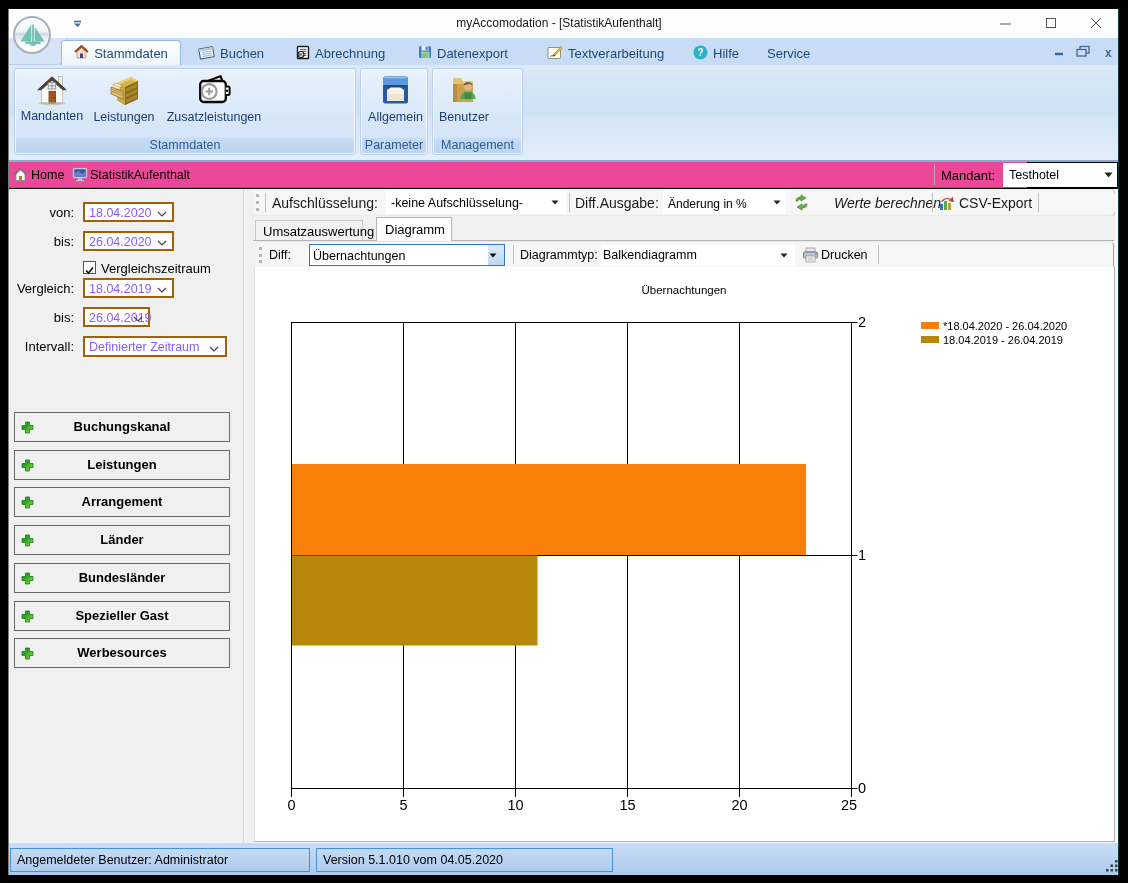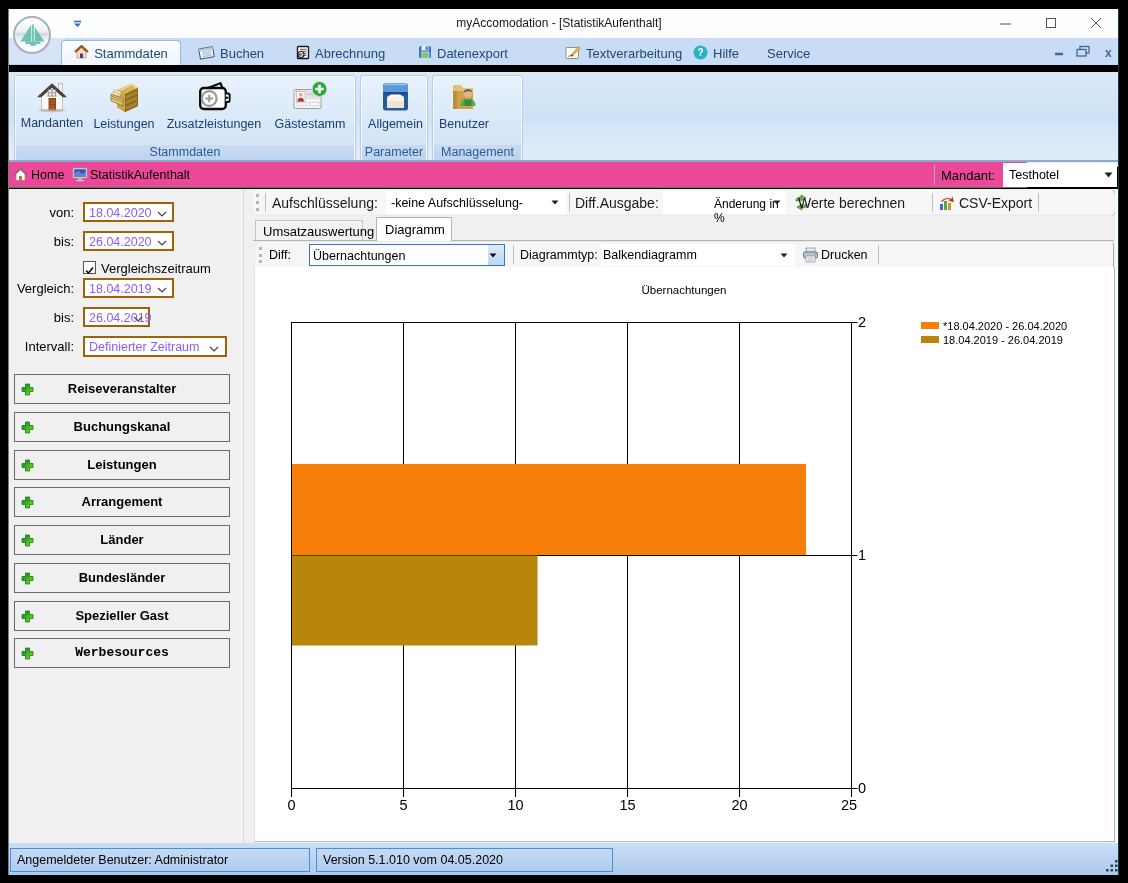--- a/index.html
+++ b/index.html
@@ -8,21 +8,21 @@
 .abs { position:absolute; }
 
 #titlebar { left:9px; top:9px; width:1110px; height:29px; background:linear-gradient(#ffffff,#fcfdfe); }
 #title-text { left:0; top:7px; width:1100px; text-align:center; font-size:12px; color:#171717; }
 
 #tabrow { left:9px; top:38px; width:1110px; height:27px; background:#c9dcf6; }
 .rtab { top:4px; height:23px; font-size:13px; color:#1e4976; display:flex; align-items:center; }
 .rtab .ic { margin-right:5px; display:inline-block; }
 #tab-active { left:52px; top:2px; width:120px; height:25px; background:linear-gradient(#fdfeff,#eef5fd); border:1px solid #98b8e4; border-bottom:none; border-radius:4px 4px 0 0; display:flex; align-items:center; justify-content:center; font-size:13px; color:#1e4976; }
 
-#ribbon { left:9px; top:72px; width:1110px; height:95px; background:linear-gradient(#dce9f8,#cde0f5 50%,#d5e4f7 55%,#e3eefa); }
+#ribbon { left:9px; top:65px; width:1110px; height:95px; background:linear-gradient(#dce9f8,#cde0f5 50%,#d5e4f7 55%,#e3eefa); }
 #ribbon-edge { left:9px; top:160px; width:1110px; height:2px; background:#8fa9cc; }
 .rgroup { top:3px; height:87px; border:1px solid #b9cfe9; border-radius:3px; background:linear-gradient(#e9f2fc,#d9e8f8 55%,#d1e2f5); box-shadow:inset 0 0 0 1px rgba(255,255,255,0.65); }
 .rgroup .glabel { position:absolute; left:1px; right:1px; bottom:1px; height:15px; background:linear-gradient(#c8dcf3,#bdd4ef); border-radius:0 0 3px 3px; text-align:center; font-size:12.5px; color:#2d5a97; line-height:15px; }
 .ritem { position:absolute; top:5px; width:90px; text-align:center; }
 .ritem .lbl { font-size:12.5px; color:#1c3d70; margin-top:3px; }
 
 #breadcrumb { left:9px; top:162px; width:1018px; height:26px; background:#ec4899; border-bottom:1px solid #6e6e6e; }
 
 #content { left:9px; top:189px; width:1110px; height:654px; background:#f0f0f0; }
 .fldlabel { font-size:13px; color:#000; text-align:right; }
@@ -88,21 +88,21 @@
             <circle cx="5" cy="9.5" r="3" fill="#fff" stroke="#1a1a1a" stroke-width="1.1"></circle>
             <path d="M4 8.3 Q3.4 9.5 4 10.7 M3.2 9 H5 M3.2 10 H5 M6.3 8 Q4.8 9.5 6.3 11" stroke="#1a1a1a" stroke-width="0.7" fill="none"></path>
           </svg></span>Abrechnung</div>
     <div class="abs rtab" style="left:409px;"><span class="ic"><svg width="14" height="14" viewBox="0 0 14 14">
             <rect x="1" y="1" width="12" height="12" rx="1.5" fill="#3e78c8"></rect>
             <rect x="3.5" y="1" width="7" height="4.5" fill="#e8f0f8"></rect>
             <rect x="7.5" y="1.6" width="2.2" height="3.2" fill="#3e78c8"></rect>
             <rect x="3" y="7" width="8" height="6" fill="#7ec87e"></rect>
             <path d="M3 7 H11 V13" fill="none" stroke="#fff" stroke-width="0.5"></path>
           </svg></span>Datenexport</div>
-    <div class="abs rtab" style="left:556px;"><span class="ic"><svg width="16" height="15" viewBox="0 0 16 15">
+    <div class="abs rtab" style="left:538px;"><span class="ic"><svg width="16" height="15" viewBox="0 0 16 15">
             <rect x="1" y="2.5" width="12.5" height="11" rx="0.8" fill="#fdfdf4" stroke="#8a8a68" stroke-width="0.9"></rect>
             <path d="M3 11.5 Q6 9.5 8.5 10.5" stroke="#2a6ad0" stroke-width="0.8" fill="none"></path>
             <path d="M13.8 1.5 L15.2 3 L8 10.4 L6 11.5 L6.8 9.3 Z" fill="#f5c542" stroke="#9a7a22" stroke-width="0.7"></path>
             <path d="M6 11.5 L6.8 9.3 L8 10.4 Z" fill="#3a3a3a"></path>
           </svg></span>Textverarbeitung</div>
     <div class="abs rtab" style="left:684px;"><span class="ic"><svg width="15" height="15" viewBox="0 0 15 15">
             <circle cx="7.5" cy="7.5" r="7" fill="#2ab3c0"></circle>
             <text x="4.6" y="11.2" font-size="10" font-weight="bold" fill="#fff" font-family="Liberation Sans">?</text>
           </svg></span>Hilfe</div>
     <div class="abs rtab" style="left:758px;">Service</div>
@@ -155,36 +155,20 @@
         <svg width="36" height="33" viewBox="0 0 36 33" style="display:block;margin:0 auto;">
           <path d="M9 8 L24.5 2.2 L26.5 7.5" fill="#fff" stroke="#0a0a0a" stroke-width="2.2" stroke-linejoin="round"></path>
           <rect x="4.2" y="7" width="25.6" height="21" rx="3.5" fill="#fff" stroke="#0a0a0a" stroke-width="2.3"></rect>
           <path d="M29.8 12.5 L32 12.5 Q33.6 12.5 33.6 14 L33.6 19.5 Q33.6 21 32 21 L29.8 21" fill="#fff" stroke="#0a0a0a" stroke-width="2"></path>
           <circle cx="30.8" cy="16.8" r="1.3" fill="#0a0a0a"></circle>
           <circle cx="13.2" cy="17.5" r="7.4" fill="#fff" stroke="#9a9a9a" stroke-width="2.2"></circle>
           <path d="M13.2 13.7 V21.3 M9.4 17.5 H17" stroke="#9a9a9a" stroke-width="2"></path>
         </svg>
         <div class="lbl">Zusatzleistungen</div>
       </div>
-      <div class="ritem" style="left:250px;">
-        <svg width="36" height="33" viewBox="0 0 36 33" style="display:block;margin:0 auto;">
-          <rect x="2" y="8.5" width="27" height="19" rx="1.5" fill="#f4f4f4" stroke="#8a8a8a" stroke-width="0.8"></rect>
-          <rect x="2.5" y="9" width="26" height="9" fill="#e2e2e2"></rect>
-          <rect x="4.5" y="10.5" width="8.5" height="10" fill="#fdfdfd" stroke="#aaa" stroke-width="0.6"></rect>
-          <circle cx="8.7" cy="13.8" r="2" fill="#e8a87c"></circle>
-          <path d="M5.5 20.5 Q5.5 16.8 8.7 16.8 Q12 16.8 12 20.5 Z" fill="#c03028"></path>
-          <rect x="15" y="12" width="12" height="2.2" fill="#c8d2dc"></rect>
-          <rect x="5" y="21.5" width="9.5" height="3" fill="#fdfdfd" stroke="#b5b5b5" stroke-width="0.5"></rect>
-          <rect x="17.5" y="21.5" width="9.5" height="3" fill="#fdfdfd" stroke="#b5b5b5" stroke-width="0.5"></rect>
-          <circle cx="27.5" cy="8" r="7.5" fill="#2aa838" stroke="#fff" stroke-width="1.2"></circle>
-          <circle cx="27.5" cy="8" r="7.5" fill="none" stroke="#1a7a24" stroke-width="0.5" stroke-opacity="0.6"></circle>
-          <path d="M27.5 3.8 V12.2 M23.3 8 H31.7" stroke="#fff" stroke-width="2.6"></path>
-        </svg>
-        <div class="lbl">Gästestamm</div>
-      </div>
       <div class="glabel">Stammdaten</div>
     </div>
     <div class="abs rgroup" style="left:351px; width:68px;">
       <div class="ritem" style="left:-7px; width:83px;">
         <svg width="33" height="33" viewBox="0 0 33 33" style="display:block;margin:0 auto;">
           <rect x="4" y="2.5" width="25" height="27" rx="2.5" fill="#2a5a9e"></rect>
           <path d="M4 5 Q4 2.5 6.5 2.5 L26.5 2.5 Q29 2.5 29 5 L29 11 L4 11 Z" fill="#5a9ad8"></path>
           <path d="M5.5 3.5 L27.5 3.5" stroke="#8ec4ea" stroke-width="1.6"></path>
           <rect x="5.2" y="11" width="22.6" height="2.2" fill="#1e4a88"></rect>
           <path d="M8 16 L25 16 L25 27 L8 27 Z" fill="#ede5d2"></path>
@@ -272,70 +256,67 @@
     <div class="abs datefld" style="left:74px; top:118px; width:67px; height:20px;">26.04.2019
       <svg class="abs" style="right:5px; top:7px;" width="10" height="6">
           <path d="M1 1 L5 5 L9 1" fill="none" stroke="#444" stroke-width="1.2"></path>
         </svg></div>
     <div class="abs fldlabel" style="left:0px; top:150px; width:65px;">Intervall:</div>
     <div class="abs datefld" style="left:74px; top:147px; width:144px; height:21px;">Definierter Zeitraum
       <svg class="abs" style="right:6px; top:8px;" width="10" height="6">
           <path d="M1 1 L5 5 L9 1" fill="none" stroke="#444" stroke-width="1.2"></path>
         </svg></div>
 
-    <div class="abs lbtn" style="top:185px;"><svg style="position:absolute;left:6px;top:8px;" width="13" height="13" viewBox="0 0 13 13">
-          <path d="M4.5 1 H8.5 V4.5 H12 V8.5 H8.5 V12 H4.5 V8.5 H1 V4.5 H4.5 Z" fill="url(#gp)" stroke="#1a7a1a" stroke-width="0.8"></path>
-        </svg>Reiseveranstalter</div>
     <div class="abs lbtn" style="top:223px;"><svg style="position:absolute;left:6px;top:8px;" width="13" height="13" viewBox="0 0 13 13">
           <path d="M4.5 1 H8.5 V4.5 H12 V8.5 H8.5 V12 H4.5 V8.5 H1 V4.5 H4.5 Z" fill="url(#gp)" stroke="#1a7a1a" stroke-width="0.8"></path>
         </svg>Buchungskanal</div>
     <div class="abs lbtn" style="top:261px;"><svg style="position:absolute;left:6px;top:8px;" width="13" height="13" viewBox="0 0 13 13">
           <path d="M4.5 1 H8.5 V4.5 H12 V8.5 H8.5 V12 H4.5 V8.5 H1 V4.5 H4.5 Z" fill="url(#gp)" stroke="#1a7a1a" stroke-width="0.8"></path>
         </svg>Leistungen</div>
     <div class="abs lbtn" style="top:298px;"><svg style="position:absolute;left:6px;top:8px;" width="13" height="13" viewBox="0 0 13 13">
           <path d="M4.5 1 H8.5 V4.5 H12 V8.5 H8.5 V12 H4.5 V8.5 H1 V4.5 H4.5 Z" fill="url(#gp)" stroke="#1a7a1a" stroke-width="0.8"></path>
         </svg>Arrangement</div>
     <div class="abs lbtn" style="top:336px;"><svg style="position:absolute;left:6px;top:8px;" width="13" height="13" viewBox="0 0 13 13">
           <path d="M4.5 1 H8.5 V4.5 H12 V8.5 H8.5 V12 H4.5 V8.5 H1 V4.5 H4.5 Z" fill="url(#gp)" stroke="#1a7a1a" stroke-width="0.8"></path>
         </svg>Länder</div>
     <div class="abs lbtn" style="top:374px;"><svg style="position:absolute;left:6px;top:8px;" width="13" height="13" viewBox="0 0 13 13">
           <path d="M4.5 1 H8.5 V4.5 H12 V8.5 H8.5 V12 H4.5 V8.5 H1 V4.5 H4.5 Z" fill="url(#gp)" stroke="#1a7a1a" stroke-width="0.8"></path>
         </svg>Bundesländer</div>
     <div class="abs lbtn" style="top:412px;"><svg style="position:absolute;left:6px;top:8px;" width="13" height="13" viewBox="0 0 13 13">
           <path d="M4.5 1 H8.5 V4.5 H12 V8.5 H8.5 V12 H4.5 V8.5 H1 V4.5 H4.5 Z" fill="url(#gp)" stroke="#1a7a1a" stroke-width="0.8"></path>
         </svg>Spezieller Gast</div>
-    <div class="abs lbtn" style="top:449px;font-family:Liberation Mono, monospace;"><svg style="position:absolute;left:6px;top:8px;" width="13" height="13" viewBox="0 0 13 13">
+    <div class="abs lbtn" style="top:449px;"><svg style="position:absolute;left:6px;top:8px;" width="13" height="13" viewBox="0 0 13 13">
           <path d="M4.5 1 H8.5 V4.5 H12 V8.5 H8.5 V12 H4.5 V8.5 H1 V4.5 H4.5 Z" fill="url(#gp)" stroke="#1a7a1a" stroke-width="0.8"></path>
         </svg>Werbesources</div>
 
     <div class="abs" style="left:234px; top:0; width:1px; height:654px; background:#d8d8d8;"></div>
 
     <div class="abs tbar" style="left:244px; top:1px; width:863px; height:26px; border-right:1px solid #9a9a9a; border-radius:0 5px 5px 0; box-shadow:inset 0 -1px 2px rgba(0,0,0,0.06);">
       <div class="abs grip" style="left:3px; top:4px; height:17px;"></div>
       <div class="abs tsep" style="left:12px; top:3px; height:19px;"></div>
       <div class="abs tlabel" style="left:19px; top:5px;">Aufschlüsselung:</div>
       <div class="abs" style="left:133px; top:1px; width:180px; height:23px; background:#fff;">
         <div class="abs" style="left:5px; top:5px; font-size:12.5px;">-keine Aufschlüsselung-</div>
         <svg class="abs" style="left:165px; top:9px;" width="8" height="5">
             <path d="M0.5 0.5 L7.5 0.5 L4 4.5 Z" fill="#222"></path>
           </svg>
       </div>
       <div class="abs tsep" style="left:316px; top:3px; height:19px;"></div>
       <div class="abs tlabel" style="left:322px; top:5px;">Diff.Ausgabe:</div>
       <div class="abs" style="left:410px; top:1px; width:123px; height:23px; background:#fff;">
-        <div class="abs" style="left:5px; top:6px; font-size:12px;margin-left:46px;">Änderung in %</div>
+        <div class="abs" style="left:5px; top:6px; font-size:12px;">Änderung in %</div>
         <svg class="abs" style="left:110px; top:9px;" width="8" height="5">
             <path d="M0.5 0.5 L7.5 0.5 L4 4.5 Z" fill="#222"></path>
           </svg>
       </div>
       <svg class="abs" style="left:540px; top:4px;" width="17" height="17" viewBox="0 0 17 17">
         <path d="M3 7 Q3 3 8 3 L8 1 L13 4 L8 7 L8 5 Q5 5 5 7 Z" fill="#6fae4e" stroke="#3e7a2a" stroke-width="0.7"></path>
         <path d="M14 10 Q14 14 9 14 L9 16 L4 13 L9 10 L9 12 Q12 12 12 10 Z" fill="#6fae4e" stroke="#3e7a2a" stroke-width="0.7"></path>
       </svg>
-      <div class="abs tlabel" style="left:545px; top:5px;">Werte berechnen</div>
+      <div class="abs tlabel" style="left:581px; top:5px;font-style:italic;">Werte berechnen</div>
       <div class="abs tsep" style="left:679px; top:3px; height:19px;"></div>
       <svg class="abs" style="left:686px; top:5px;" width="16" height="16" viewBox="0 0 16 16">
         <rect x="1" y="9" width="3" height="6" fill="#3a6ecc"></rect>
         <rect x="5" y="6" width="3" height="9" fill="#5aa84a"></rect>
         <rect x="9" y="8" width="3" height="7" fill="#c8a020"></rect>
         <path d="M2 6 Q7 1 12 4 L13.5 1.5 L15 7 L9.5 6 L11 4.8 Q7 2.5 3 7 Z" fill="#c0392b"></path>
       </svg>
       <div class="abs tlabel" style="left:706px; top:5px;">CSV-Export</div>
       <div class="abs tsep" style="left:785px; top:3px; height:19px;"></div>
     </div>

